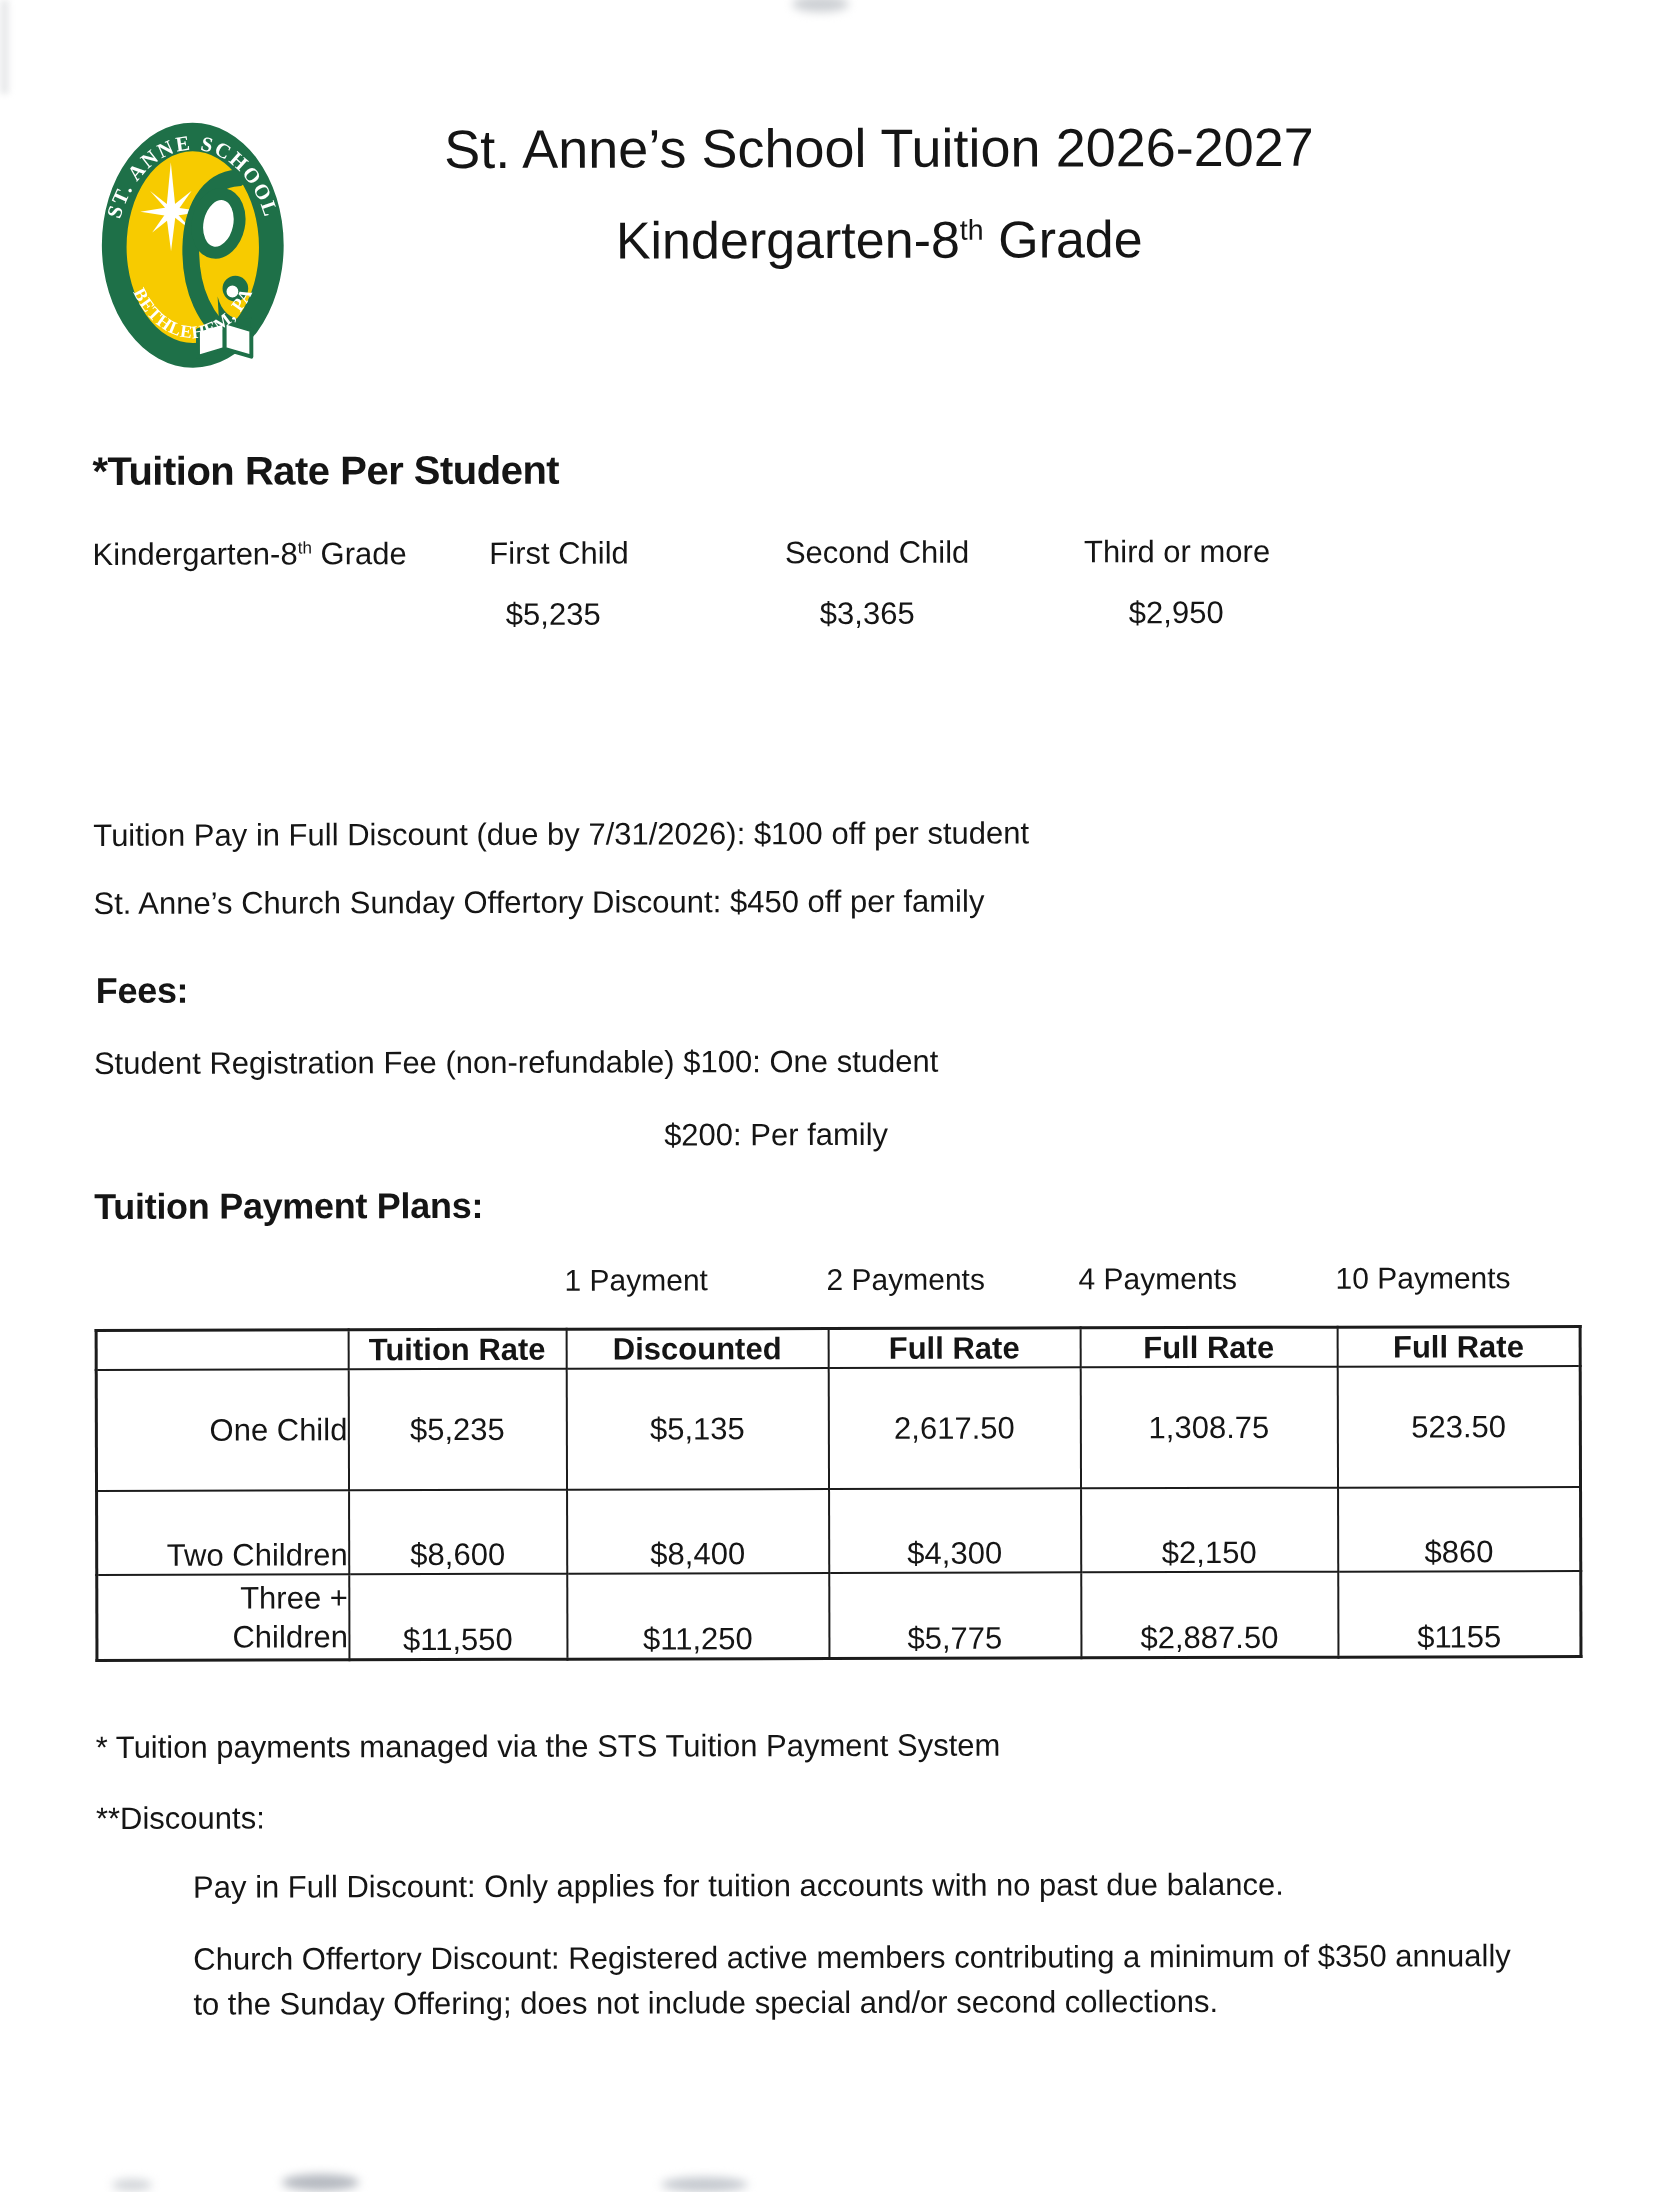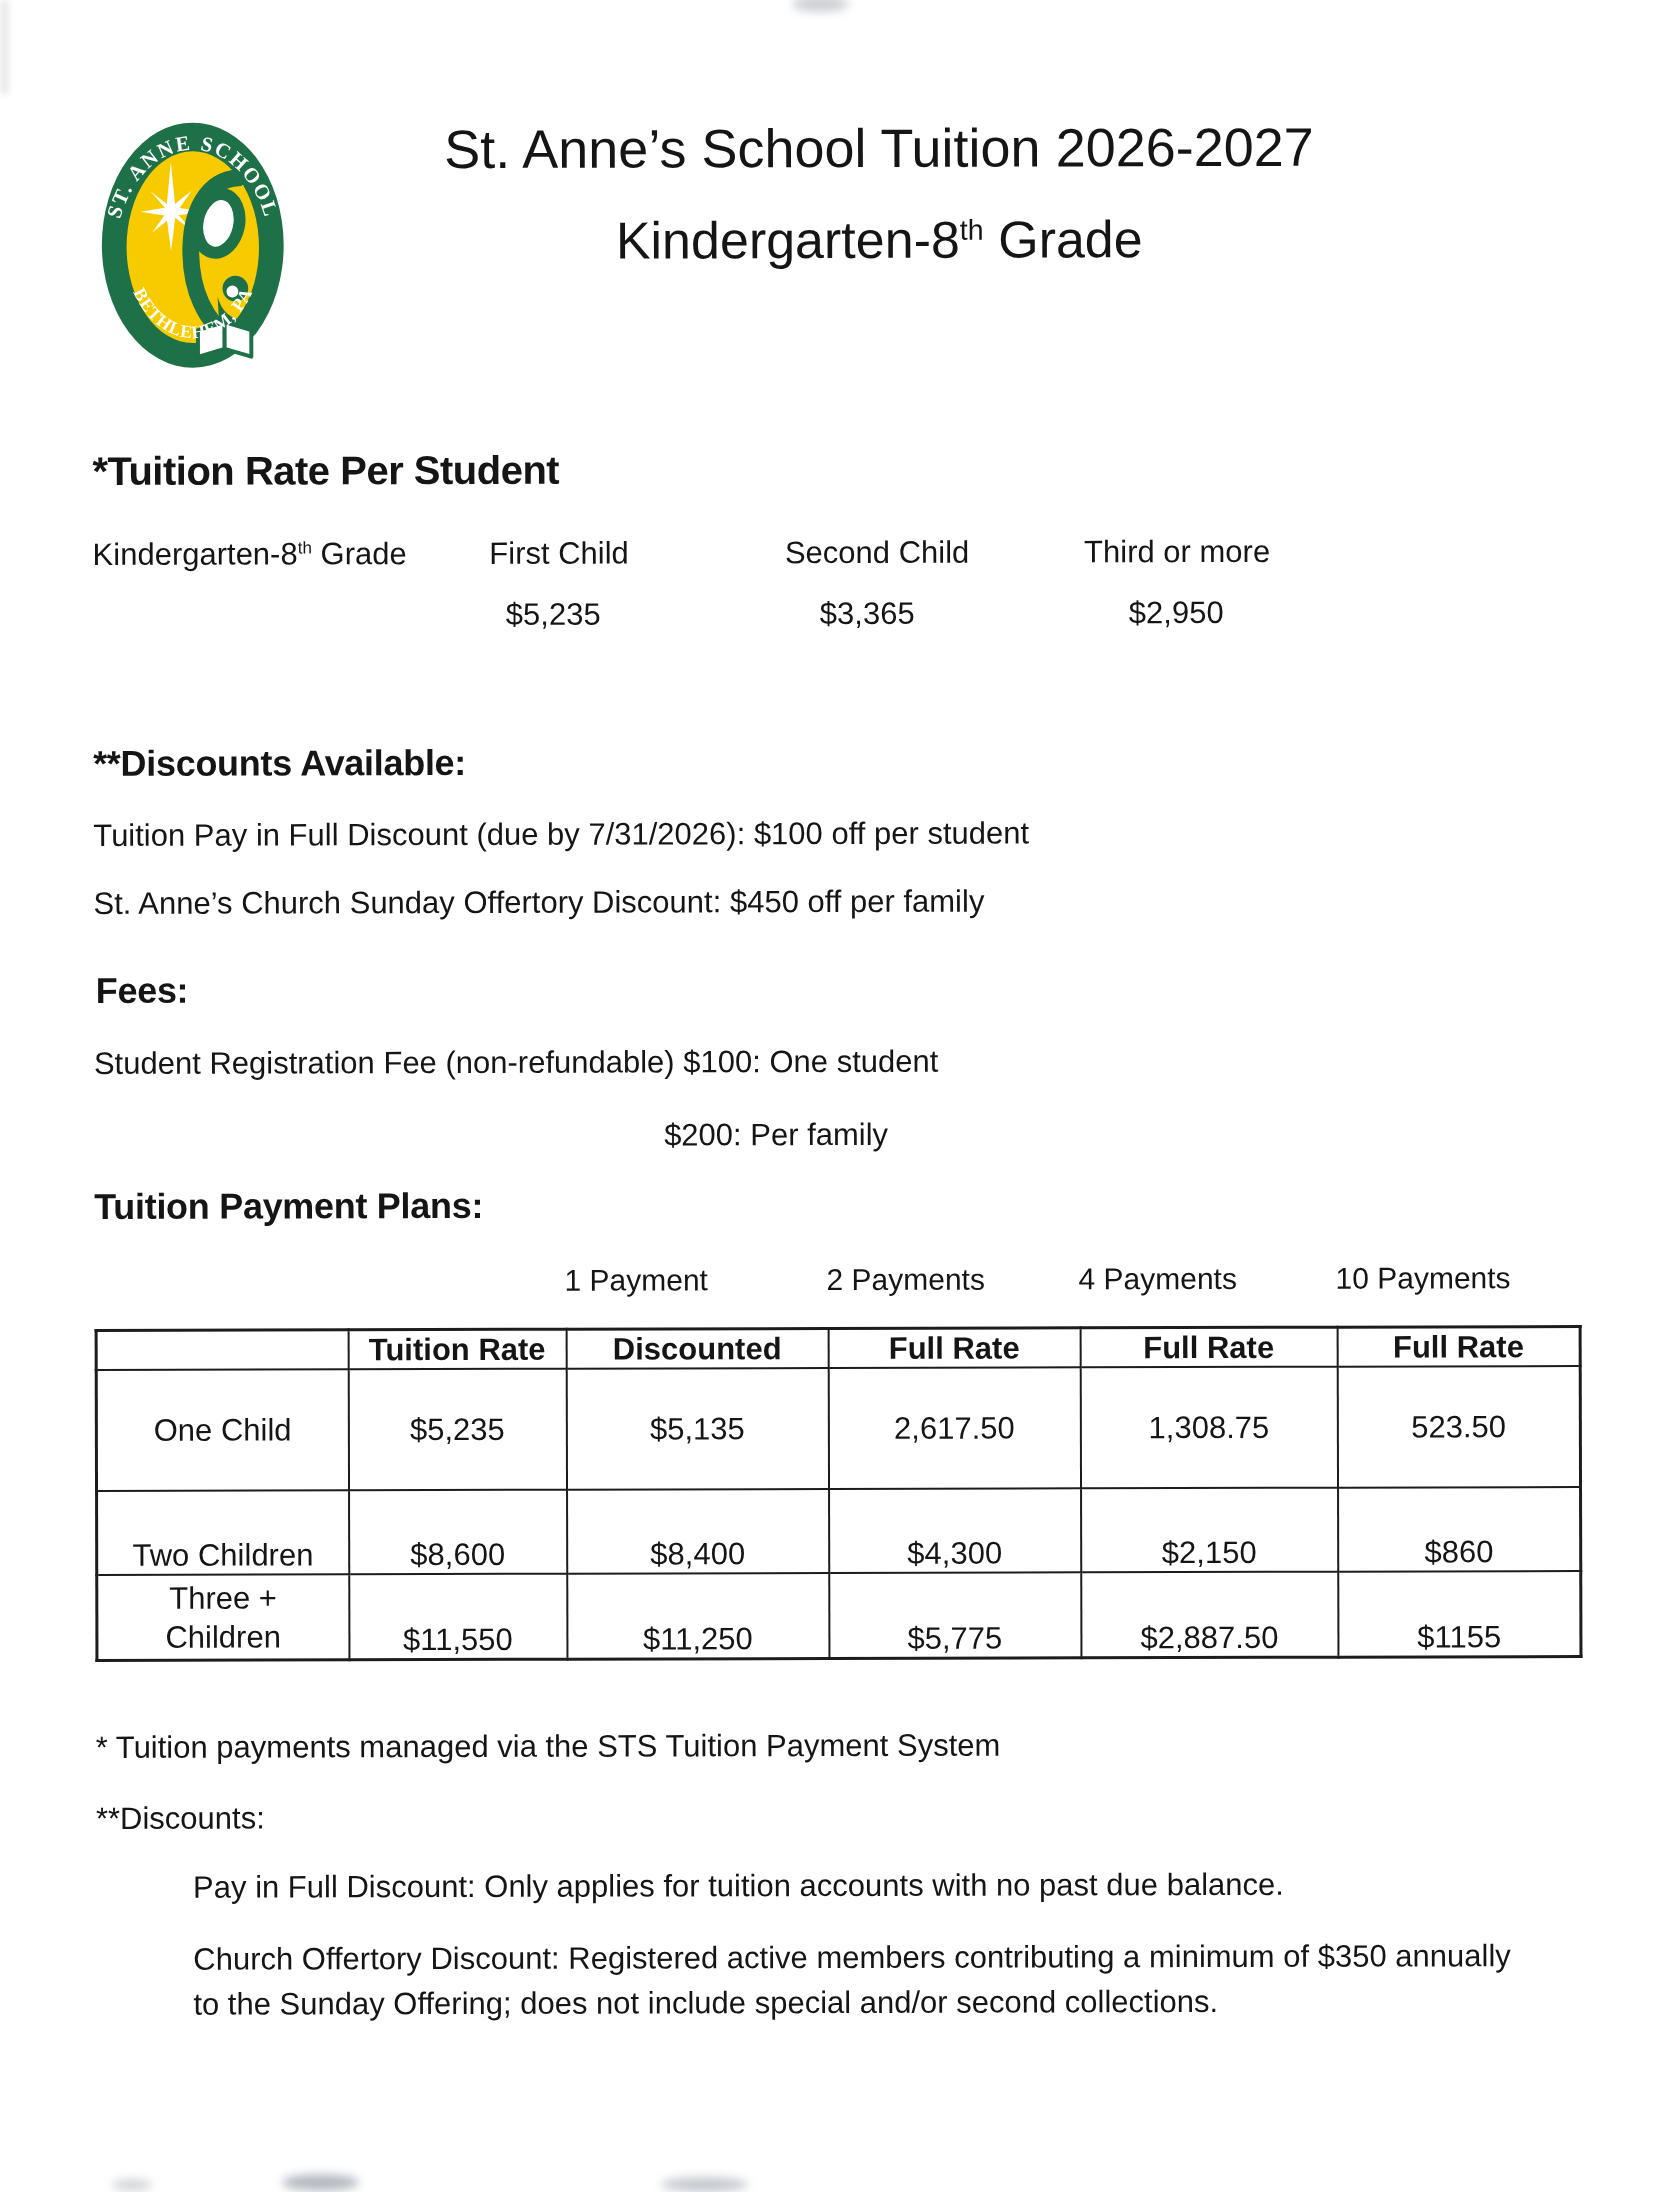--- a/index.html
+++ b/index.html
@@ -33,21 +33,21 @@
 
   
   table.plans { position:absolute; left:94px; top:1327px; width:1485px;
                 border-collapse:collapse; table-layout:fixed;
                 border:3px solid #1c1c1c; font-size:31px; }
   table.plans td, table.plans th { border:2px solid #1c1c1c; padding:0; }
   table.plans th { font-weight:bold; height:37px; }
   .r1 td { height:119px; vertical-align:middle; }
   .r2 td { height:82px;  vertical-align:bottom; padding-bottom:8px; }
   .r3 td { height:79px;  vertical-align:bottom; padding-bottom:9px; }
-  td.lbl { text-align:center; padding-left:14px; }
+  td.lbl { text-align:right; padding-left:14px; }
   td.val { text-align:center; }
   .r3 td.lbl { vertical-align:top; padding-top:4px; line-height:1.25; }
 
   
   .fn-wrap2 { line-height:1.45; white-space:nowrap; font-size:31px; }
 
   
   .smudge { position:absolute; border-radius:50%; filter:blur(5px); }
   .edge-shade { position:absolute; filter:blur(3px); opacity:0.55; }
 </style>
@@ -98,21 +98,20 @@
     <div class="abs body-tx" style="left:94px; top:535px;"><span>Kindergarten-8</span><sup>th</sup><span> Grade</span></div>
 
     <div class="abs rate-col" style="left:412px; top:535px;">First Child</div>
     <div class="abs rate-col" style="left:730px; top:535px;">Second Child</div>
     <div class="abs rate-col" style="left:1030px; top:535px;">Third or more</div>
 
     <div class="abs rate-col" style="left:406px; top:596px;">$5,235</div>
     <div class="abs rate-col" style="left:720px; top:596px;">$3,365</div>
     <div class="abs rate-col" style="left:1029px; top:596px;text-align:center;">$2,950</div>
 
-    <div class="abs h-mid" style="left:94px; top:741px;">**Discounts Available:</div>
     <div class="abs body-tx" style="left:94px; top:816px;">Tuition Pay in Full Discount (due by 7/31/2026): $100 off per student</div>
     <div class="abs body-tx" style="left:94px; top:884px;">St. Anne’s Church Sunday Offertory Discount: $450 off per family</div>
 
     <div class="abs h-mid" style="left:87px; top:968px;margin-left:9px;">Fees:</div>
     <div class="abs body-tx" style="left:94px; top:1044px;">Student Registration Fee (non-refundable) $100: One student</div>
     <div class="abs body-tx" style="left:664px; top:1117px;">$200: Per family</div>
 
     <div class="abs h-mid" style="left:94px; top:1184px;">Tuition Payment Plans:</div>
 
     <div class="abs plan-headers">

